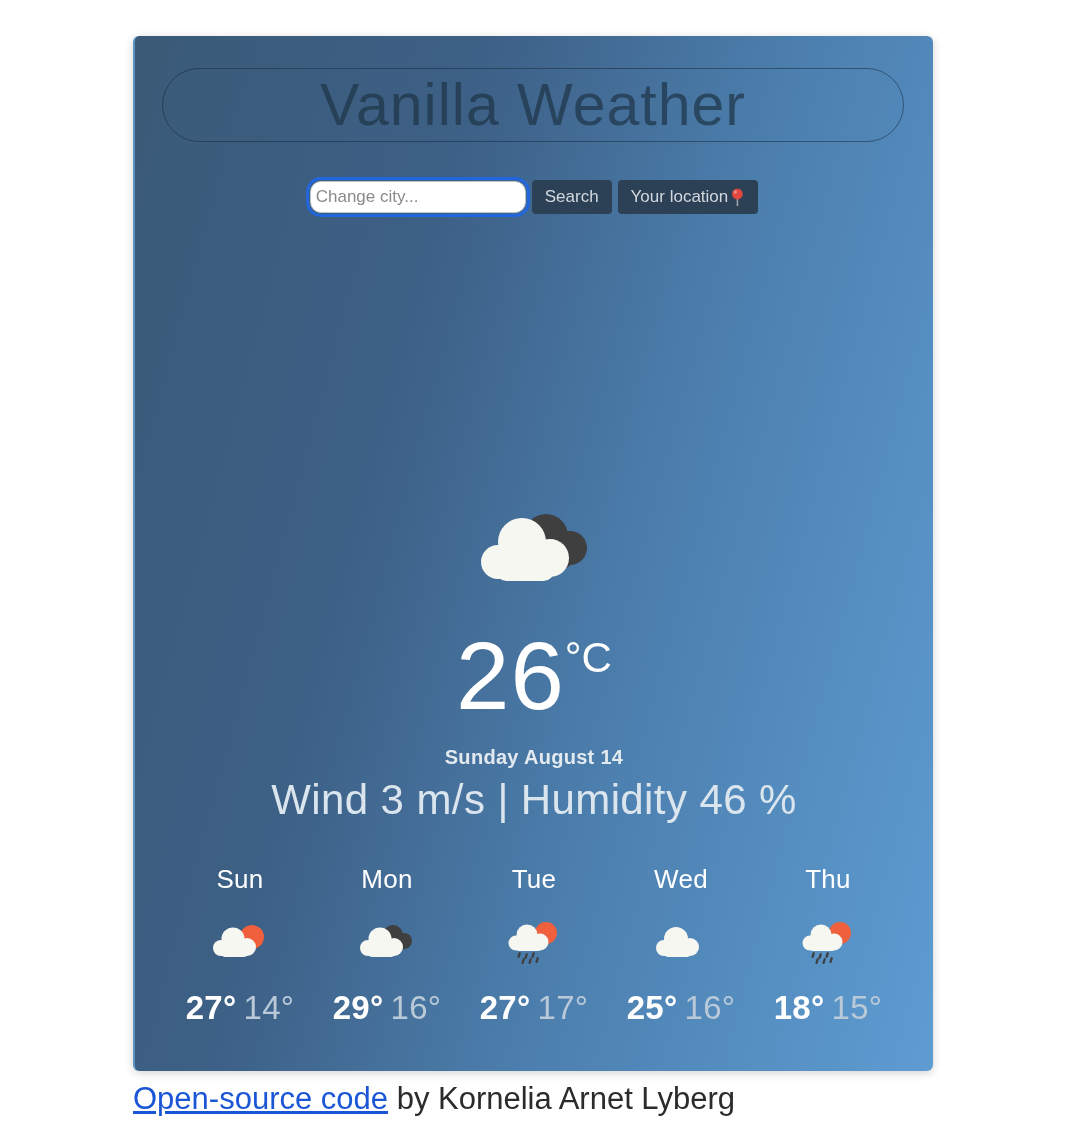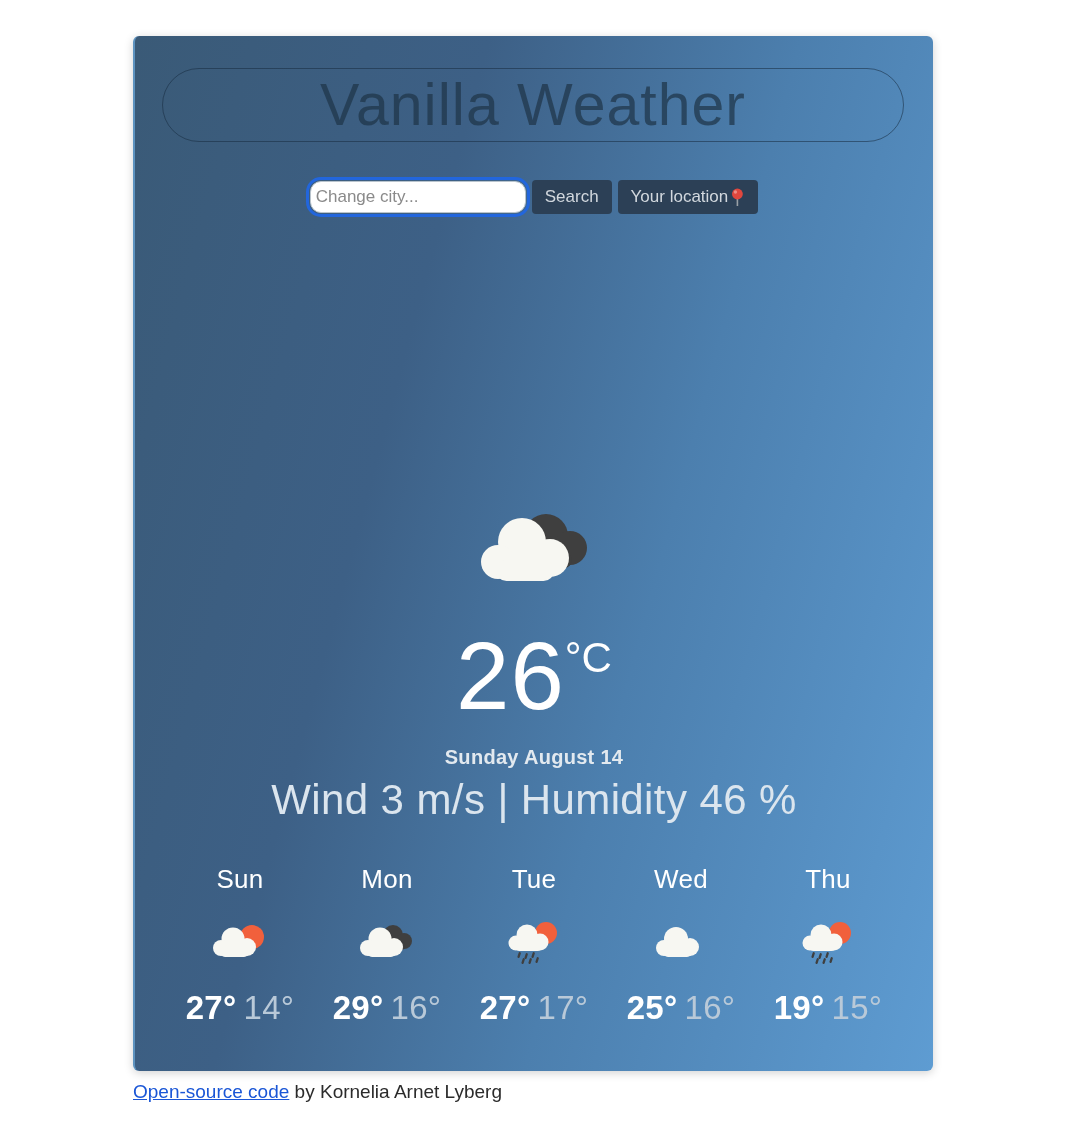--- a/index.html
+++ b/index.html
@@ -201,21 +201,21 @@
     letter-spacing: 0.3px;
   }
   .fc-high { font-weight: 700; color: #ffffff; }
   .fc-low  { font-weight: 400; color: #b9c9d8; margin-left: 7px; }
 
   
   .footer {
     position: absolute;
     left: 133px;
     top: 1081px;
-    font-size: 19px;
+    font-size: 31px;
     font-weight: 300;
     color: #2b2b2b;
     white-space: nowrap;
   }
   .footer a {
     color: #1a56d6;
     text-decoration: underline;
   }
 
   svg { display: block; }
@@ -376,21 +376,21 @@
               <rect x="13" y="33" width="2.3" height="6" rx="1.1" transform="rotate(18 14 36)"></rect>
               <rect x="20" y="34" width="2.3" height="6" rx="1.1" transform="rotate(18 21 37)"></rect>
               <rect x="27" y="33" width="2.3" height="6" rx="1.1" transform="rotate(18 28 36)"></rect>
               <rect x="17" y="39" width="2.3" height="6" rx="1.1" transform="rotate(18 18 42)"></rect>
               <rect x="24" y="39" width="2.3" height="6" rx="1.1" transform="rotate(18 25 42)"></rect>
               <rect x="31" y="38" width="2.3" height="6" rx="1.1" transform="rotate(18 32 41)"></rect>
             </g>
           </svg>
         </div>
         <div class="fc-temps">
-          <span class="fc-high">19°</span><span class="fc-low">15°</span>
+          <span class="fc-high">18°</span><span class="fc-low">15°</span>
         </div>
       </div>
 
     </div>
   </div>
 
   <div class="footer">
     <a href="#">Open-source code</a><span> by Kornelia Arnet Lyberg</span>
   </div>
 

